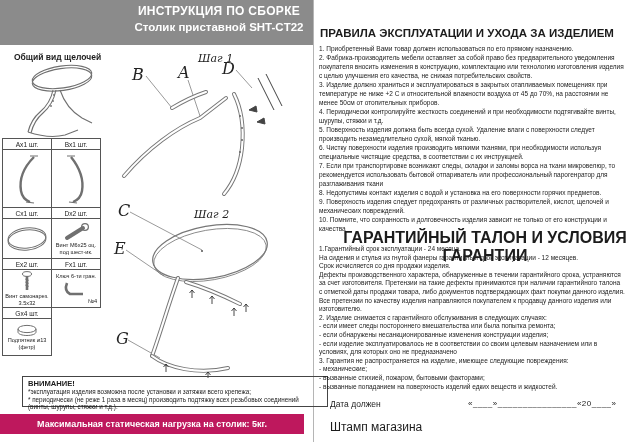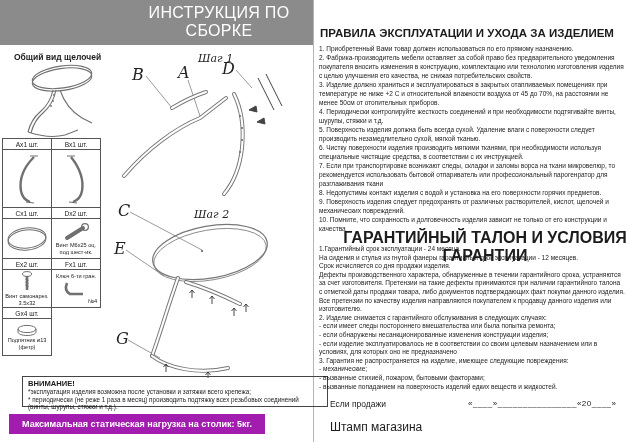--- a/index.html
+++ b/index.html
@@ -2,21 +2,21 @@
 <html><head>
 <meta charset="utf-8">
 <style>
   html,body{margin:0;padding:0;}
   body{width:630px;height:442px;position:relative;overflow:hidden;background:#fff;
        font-family:"Liberation Sans",sans-serif;color:#1c1c1c;}
   .abs{position:absolute;}
   
   .hdr{left:0;top:0;width:313px;height:45px;background:#8b8b8b;}
   .hdr-inner{position:absolute;left:130px;top:4px;width:178px;text-align:center;color:#fff;}
-  .hdr-title{font-size:16px;font-weight:normal;letter-spacing:.3px;}
+  .hdr-title{font-size:12px;font-weight:bold;letter-spacing:.3px;}
   .hdr-sub{font-size:11.5px;font-weight:bold;margin-top:3px;}
   
   .vdiv{left:313px;top:0;width:1px;height:442px;background:#b5b5b5;}
   
   .ov-label{left:14px;top:52px;font-size:8.5px;font-weight:bold;}
   
   .ptable{left:2px;top:138px;width:101px;}
   .prow{display:flex;}
   .pcell{box-sizing:border-box;width:50px;border:1px solid #555;margin:-1px 0 0 -1px;
          background:#fff;display:flex;flex-direction:column;align-items:center;justify-content:center;}
@@ -27,37 +27,38 @@
   
   .diag{left:106px;top:46px;}
   .sketch{stroke:#707070;fill:none;}
   .lbl{font-family:"DejaVu Serif",serif;font-style:italic;fill:#222;}
   
   .attn{left:2px;top:376px;width:306px;height:31px;border:1px solid #444;box-sizing:border-box;
         padding:2px 5px;margin-left:20px;}
   .attn-title{font-size:7.6px;font-weight:bold;}
   .attn-line{font-size:6.3px;line-height:7.6px;}
   
-  .loadbar{left:9px;top:414px;width:256px;height:20px;background:#a21caf;color:#fff;
+  .loadbar{left:0;top:414px;width:304px;height:20px;background:#be185d;color:#fff;
            display:flex;align-items:center;justify-content:center;font-size:9px;font-weight:bold;}
   
   .rules-title{left:320px;top:27px;width:304px;text-align:left;font-size:11.5px;font-weight:bold;}
   .rules{left:319px;top:44px;width:306px;font-size:6.5px;line-height:9px;}
   .warr-title{left:333px;top:229px;width:304px;text-align:center;font-size:16px;font-weight:bold;}
   .warr{left:319px;top:245px;width:306px;font-size:6.5px;line-height:8.6px;}
   .ft-date{left:330px;top:399px;font-size:8.5px;}
   .ft-blank{left:468px;top:399px;width:158px;font-size:8px;letter-spacing:.5px;}
   .ft-stamp{left:330px;top:420px;font-size:12px;}
 </style>
 </head>
 <body>
 
 <div class="abs hdr">
   <div class="hdr-inner">
     <div class="hdr-title">ИНСТРУКЦИЯ ПО СБОРКЕ</div>
+    <div class="hdr-sub">Столик приставной SHT-CT22</div>
   </div>
 </div>
 <div class="abs vdiv"></div>
 
 <div class="abs ov-label">Общий вид щелочей</div>
 <svg class="abs" style="left:20px;top:62px;" width="95" height="76" viewBox="0 0 95 76">
   <g class="sketch" stroke-width="1.1">
     <ellipse cx="42" cy="15" rx="30" ry="11" transform="rotate(-8 42 15)"></ellipse>
     <ellipse cx="42" cy="17.5" rx="30" ry="11" transform="rotate(-8 42 17.5)"></ellipse>
     <path d="M33,28 C31,38 27,44 20,50 C14,55 10,62 8,70"></path>
@@ -241,15 +242,15 @@
   <div>2. Изделие снимается с гарантийного обслуживания в следующих случаях:</div>
   <div>- если имеет следы постороннего вмешательства или была попытка ремонта;</div>
   <div>- если обнаружены несанкционированные изменения конструкции изделия;</div>
   <div>- если изделие эксплуатировалось не в соответствии со своим целевым назначением или в условиях, для которых оно не предназначено</div>
   <div>3. Гарантия не распространяется на изделие, имеющее следующие повреждения:</div>
   <div>- механические;</div>
   <div>- вызванные стихией, пожаром, бытовыми факторами;</div>
   <div>- вызванные попаданием на поверхность изделий едких веществ и жидкостей.</div>
 </div>
 
-<div class="abs ft-date">Если продажи</div>
+<div class="abs ft-date">Дата должен</div>
 <div class="abs ft-blank">«____»________________«20____»</div>
 <div class="abs ft-stamp">Штамп магазина</div>
 
 </body></html>

